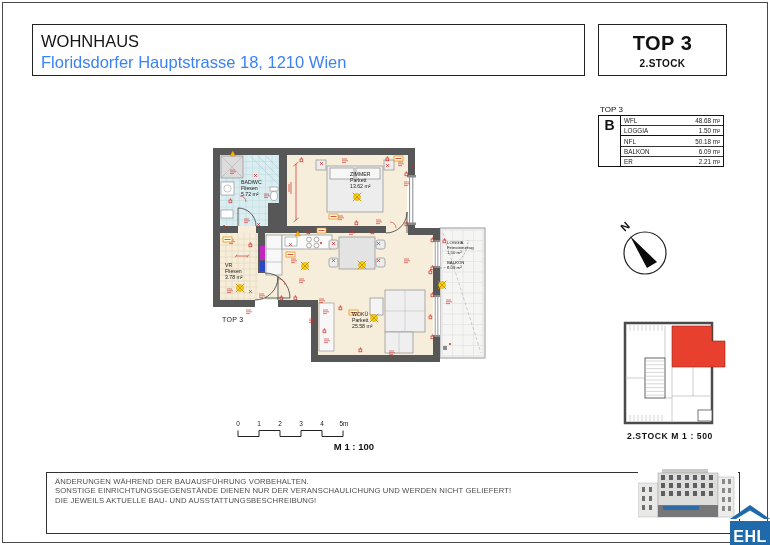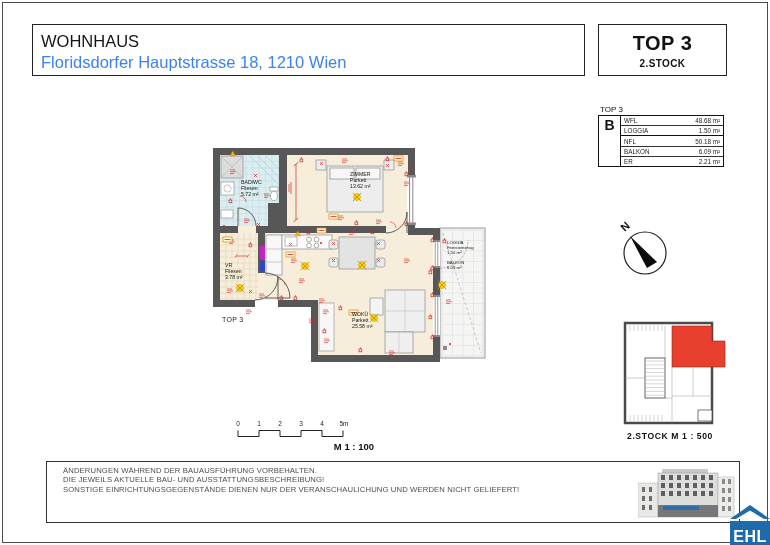--- a/index.html
+++ b/index.html
@@ -20,21 +20,21 @@
   .tbl-label{position:absolute;left:600px;top:105px;font-size:8px;color:#111;}
   .area-table{position:absolute;left:598px;top:115px;width:126px;height:52px;border:1.4px solid #111;box-sizing:border-box;display:flex;background:#fff;}
   .area-table .type{width:21px;border-right:1px solid #111;display:flex;align-items:flex-start;justify-content:center;font-size:14px;font-weight:600;padding-top:1px;}
   .area-table .rows{flex:1;display:flex;flex-direction:column;}
   .area-table .row{flex:1;display:flex;justify-content:space-between;align-items:center;padding:0 3px;border-top:.6px solid #333;box-sizing:border-box;}
   .area-table .row:first-child{border-top:none;}
   .area-table .row.thick{border-top:1.3px solid #111;}
   .area-table .lbl{font-size:6.3px;color:#222;}
   .area-table .val{font-size:6.3px;color:#222;}
   
-  .disclaimer{position:absolute;left:46px;top:461px;width:694px;height:62px;border:1.3px solid #333;box-sizing:border-box;padding:4px 16px;}
+  .disclaimer{position:absolute;left:46px;top:472px;width:694px;height:62px;border:1.3px solid #333;box-sizing:border-box;padding:4px 8px;}
   .disclaimer .line{font-size:7.7px;line-height:9.4px;color:#4d4d4d;letter-spacing:.12px;white-space:nowrap;}
   svg{position:absolute;display:block;}
   #plan{left:200px;top:140px;}
   #north{left:608px;top:203px;}
   #scalebar{left:225px;top:416px;}
   #overview{left:618px;top:316px;}
   #photo{left:638px;top:465px;}
   #ehl{left:729px;top:502px;}
 </style>
 </head>
@@ -432,22 +432,22 @@
       <line x1="40" y1="99" x2="40" y2="105" stroke="#888" stroke-width="0.35"></line>
       <line x1="44" y1="9" x2="44" y2="15" stroke="#888" stroke-width="0.35"></line>
       <line x1="44" y1="99" x2="44" y2="105" stroke="#888" stroke-width="0.35"></line>
     </g>
   <rect x="80" y="94" width="14" height="11" fill="#fff" stroke="#555" stroke-width="0.8"></rect>
   <text x="9" y="123" font-size="8.6" font-weight="bold" letter-spacing="0.6" fill="#111">2.STOCK  M 1 : 500</text>
 </svg>
 
 <div class="disclaimer">
   <div class="line">ÄNDERUNGEN WÄHREND DER BAUAUSFÜHRUNG VORBEHALTEN.</div>
+  <div class="line">SONSTIGE EINRICHTUNGSGEGENSTÄNDE DIENEN NUR DER VERANSCHAULICHUNG UND WERDEN NICHT GELIEFERT!</div>
   <div class="line">DIE JEWEILS AKTUELLE BAU- UND AUSSTATTUNGSBESCHREIBUNG!</div>
-  <div class="line">SONSTIGE EINRICHTUNGSGEGENSTÄNDE DIENEN NUR DER VERANSCHAULICHUNG UND WERDEN NICHT GELIEFERT!</div>
 </div>
 
 <svg id="photo" width="100" height="57" viewBox="0 0 100 57">
   <rect x="0" y="0" width="100" height="57" fill="#ffffff"></rect>
   <rect x="0" y="18" width="20" height="34" fill="#e8e8e6" stroke="#b5b5b3" stroke-width="0.5"></rect>
   <rect x="24" y="4" width="46" height="4" fill="#c9c9c7"></rect>
   <rect x="20" y="8" width="60" height="44" fill="#dddddb" stroke="#999" stroke-width="0.5"></rect>
   <rect x="80" y="12" width="16" height="40" fill="#ececea" stroke="#aaa" stroke-width="0.5"></rect>
   <g id="photo-windows">
       <rect x="23" y="10" width="4" height="5" fill="#5e5e62"></rect>

